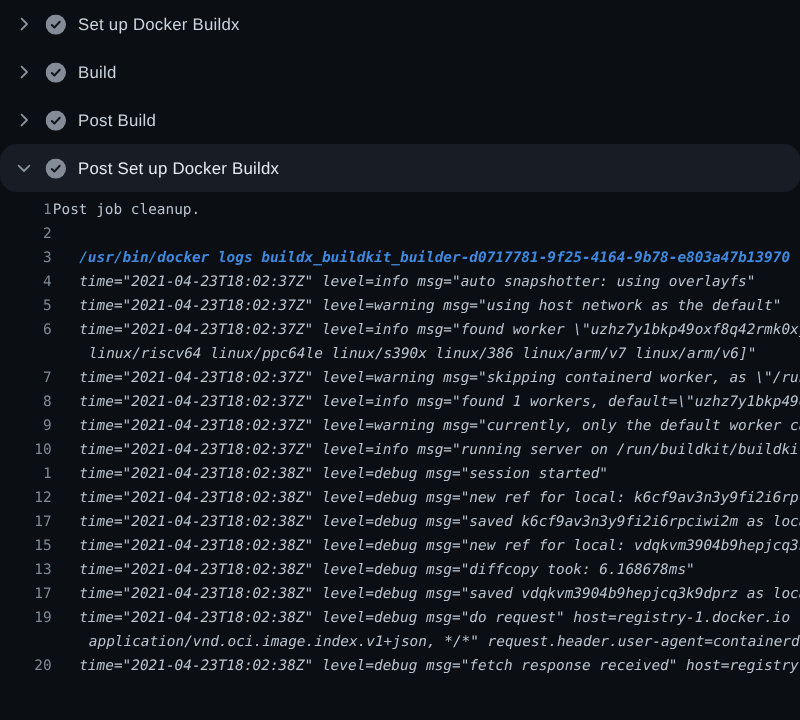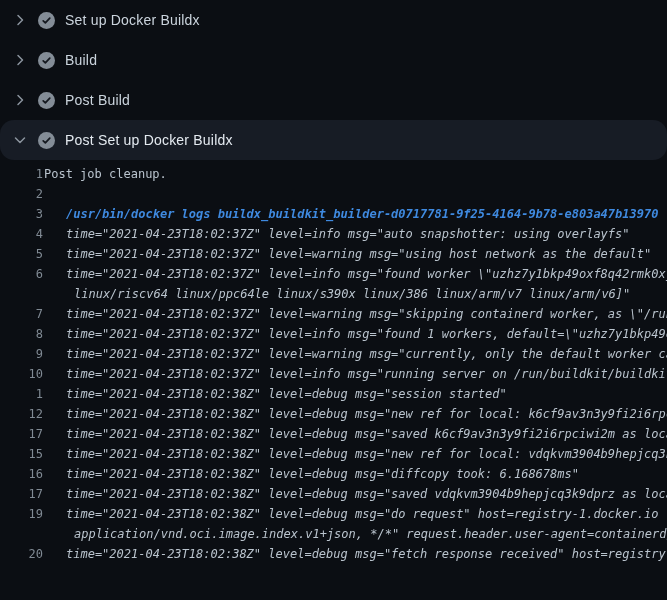--- a/index.html
+++ b/index.html
@@ -191,21 +191,21 @@
     <span class="num">17</span>
     <span class="txt">time="2021-04-23T18:02:38Z" level=debug msg="saved k6cf9av3n3y9fi2i6rpciwi2m as local.sharedKey:context:context-.dockerignore"</span>
   </div>
 
   <div class="row k-plain indent">
     <span class="num">15</span>
     <span class="txt">time="2021-04-23T18:02:38Z" level=debug msg="new ref for local: vdqkvm3904b9hepjcq3k9dprz"</span>
   </div>
 
   <div class="row k-plain indent">
-    <span class="num">16</span>
+    <span class="num">13</span>
     <span class="txt">time="2021-04-23T18:02:38Z" level=debug msg="diffcopy took: 6.168678ms"</span>
   </div>
 
   <div class="row k-plain indent">
     <span class="num">17</span>
     <span class="txt">time="2021-04-23T18:02:38Z" level=debug msg="saved vdqkvm3904b9hepjcq3k9dprz as local.sharedKey:dockerfile:dockerfile:"</span>
   </div>
 
 
   <div class="row k-plain indent">

